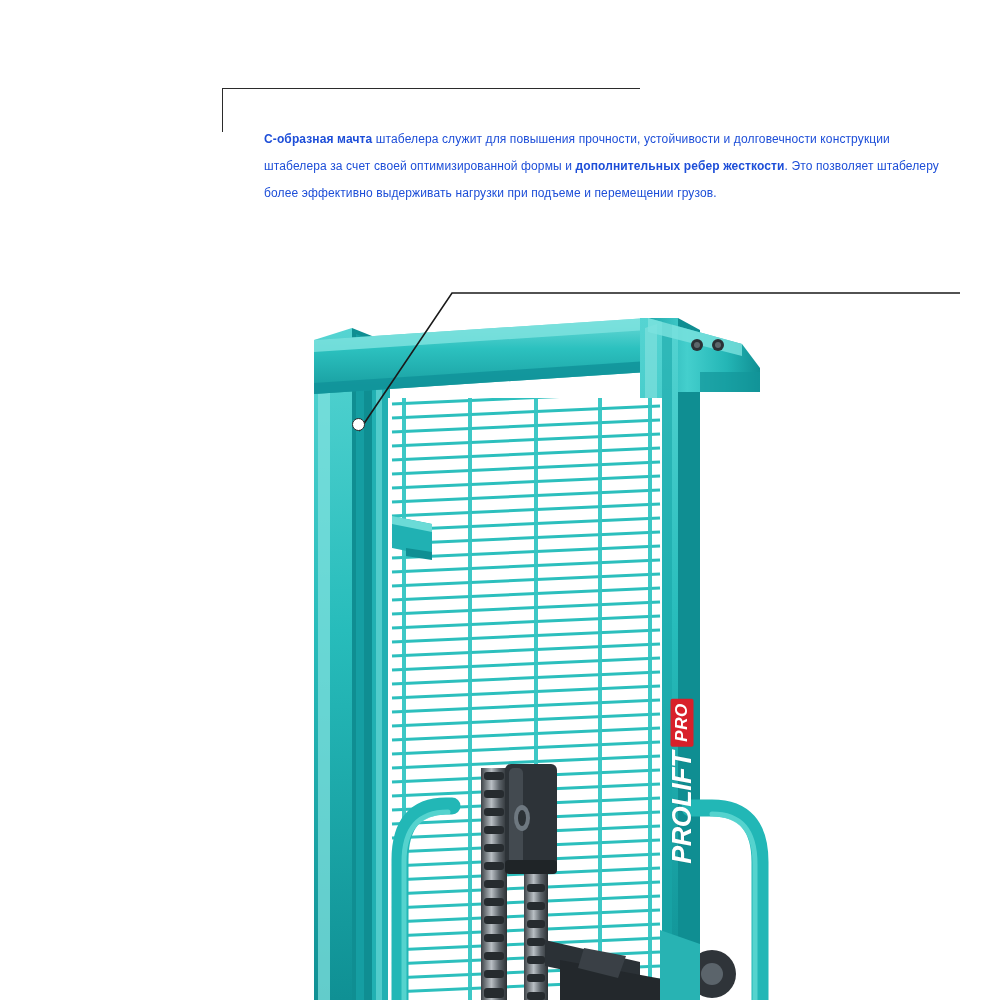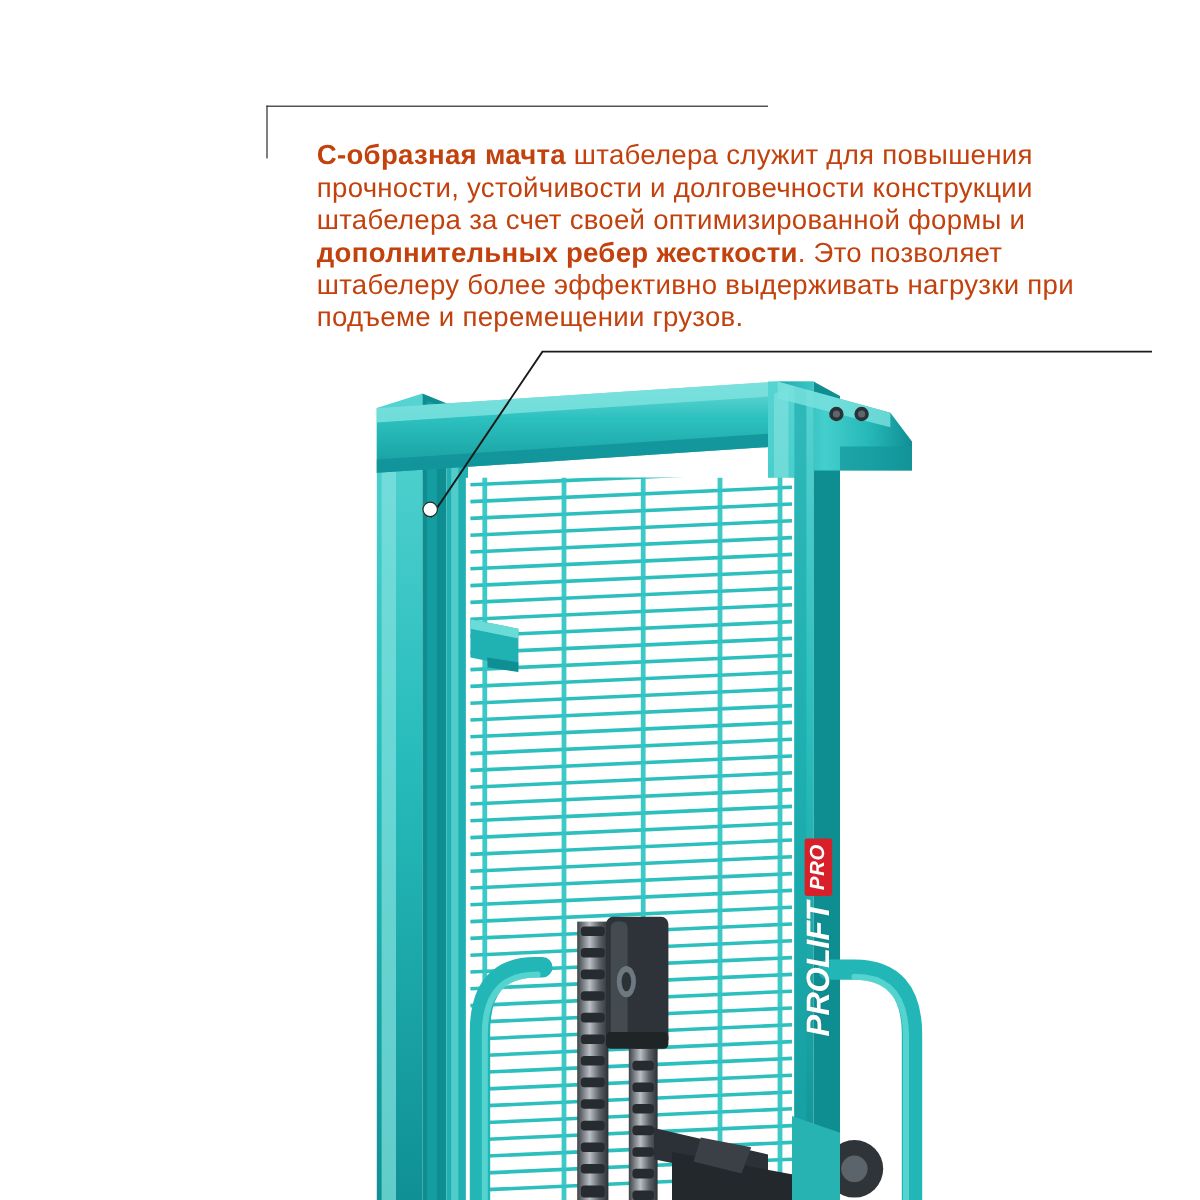--- a/index.html
+++ b/index.html
@@ -40,25 +40,25 @@
     position: absolute;
     left: 0;
     top: 0;
     width: 1px;
     height: 44px;
     background: #2b2b2b;
   }
   .callout-text {
     position: absolute;
     left: 42px;
-    top: 28px;
+    top: 38px;
     width: 676px;
-    font-size: 23px;
+    font-size: 12px;
     line-height: 27px;
-    color: #c2410c;
+    color: #1d4ed8;
     letter-spacing: 0.01em;
   }
   .callout-text b { font-weight: bold; }
 
   
   .leader {
     position: absolute;
     left: 340px;
     top: 285px;
     width: 620px;

